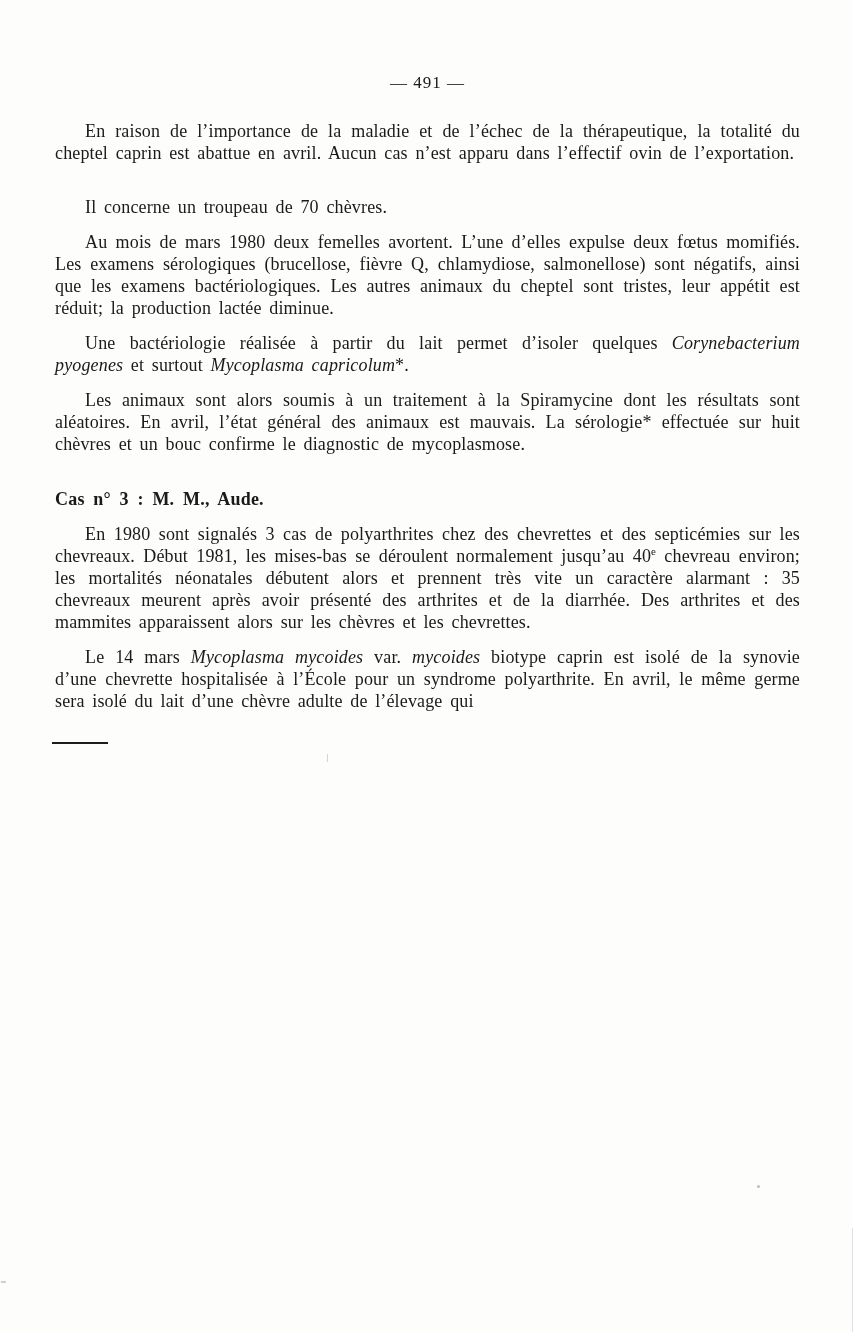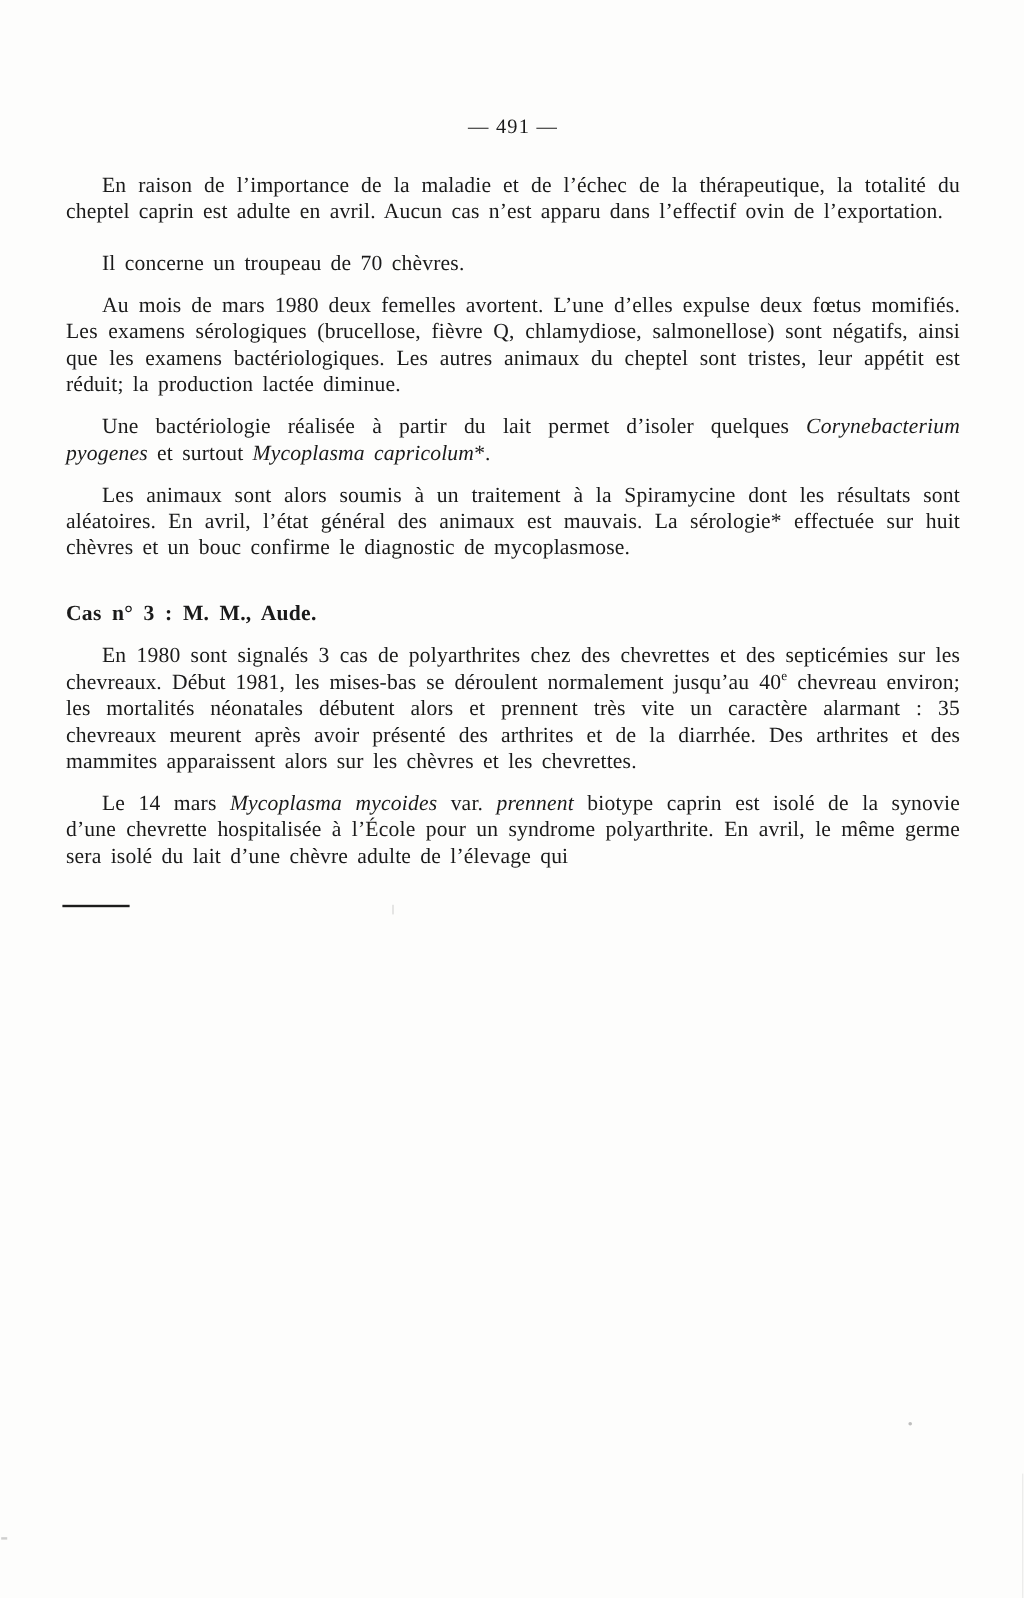--- a/index.html
+++ b/index.html
@@ -12,41 +12,41 @@
     width: 853px;
     height: 1332px;
     background: #fdfdfc;
     overflow: hidden;
     font-family: "Liberation Serif", "DejaVu Serif", serif;
     color: #1a1a1a;
   }
   .content {
     position: absolute;
     left: 55px;
-    top: 95px;
+    top: 72px;
     width: 745px;
   }
   .pagenum {
     text-align: center;
     font-size: 17px;
     line-height: 22px;
     letter-spacing: 1px;
     margin: 0;
   }
   p.para {
     margin: 13px 0 0 0;
     font-size: 18px;
     line-height: 22px;
     text-align: justify;
     text-indent: 30px;
     letter-spacing: 0.15px;
     word-spacing: 3px;
   }
   p.para.p-intro { margin-top: 26px; }
-  p.para.after-h { margin-top: 21px; }
+  p.para.after-h { margin-top: 32px; }
   h2.case-heading {
     margin: 33px 0 0 0;
     font-size: 18px;
     line-height: 22px;
     font-weight: bold;
     letter-spacing: 0.2px;
     word-spacing: 4px;
     text-indent: 0;
   }
   .para i { font-style: italic; }
@@ -87,39 +87,39 @@
   }
 </style>
 </head>
 <body>
 
 <div class="page">
   <div class="content">
 
     <div class="pagenum">— 491 —</div>
 
-    <p class="para p-intro">En raison de l’importance de la maladie et de l’échec de la thérapeutique, la totalité du cheptel caprin est adulte en avril. Aucun cas n’est apparu dans l’effectif ovin de l’exportation.</p>
+    <p class="para p-intro">En raison de l’importance de la maladie et de l’échec de la thérapeutique, la totalité du cheptel caprin est abattue en avril. Aucun cas n’est apparu dans l’effectif ovin de l’exportation.</p>
 
 
     <p class="para after-h">Il concerne un troupeau de 70 chèvres.</p>
 
     <p class="para">Au mois de mars 1980 deux femelles avortent. L’une d’elles expulse deux fœtus momifiés. Les examens sérologiques (brucellose, fièvre Q, chlamydiose, salmonellose) sont négatifs, ainsi que les examens bactériologiques. Les autres animaux du cheptel sont tristes, leur appétit est réduit; la production lactée diminue.</p>
 
     <p class="para"><span>Une bactériologie réalisée à partir du lait permet d’isoler quelques </span><i>Corynebacterium pyogenes</i><span> et surtout </span><i>Mycoplasma capricolum</i><span>*.</span></p>
 
     <p class="para">Les animaux sont alors soumis à un traitement à la Spiramycine dont les résultats sont aléatoires. En avril, l’état général des animaux est mauvais. La sérologie* effectuée sur huit chèvres et un bouc confirme le diagnostic de mycoplasmose.</p>
 
 
 
     <h2 class="case-heading">Cas n° 3 : M. M., Aude.</h2>
 
 
     <p class="para"><span>En 1980 sont signalés 3 cas de polyarthrites chez des chevrettes et des septicémies sur les chevreaux. Début 1981, les mises-bas se déroulent normalement jusqu’au 40</span><sup>e</sup><span> chevreau environ; les mortalités néonatales débutent alors et prennent très vite un caractère alarmant : 35 chevreaux meurent après avoir présenté des arthrites et de la diarrhée. Des arthrites et des mammites apparaissent alors sur les chèvres et les chevrettes.</span></p>
 
-    <p class="para"><span>Le 14 mars </span><i>Mycoplasma mycoides</i><span> var. </span><i>prennent</i><span> biotype caprin est isolé de la synovie d’une chevrette hospitalisée à l’École pour un syndrome polyarthrite. En avril, le même germe sera isolé du lait d’une chèvre adulte de l’élevage qui</span></p>
+    <p class="para"><span>Le 14 mars </span><i>Mycoplasma mycoides</i><span> var. </span><i>mycoides</i><span> biotype caprin est isolé de la synovie d’une chevrette hospitalisée à l’École pour un syndrome polyarthrite. En avril, le même germe sera isolé du lait d’une chèvre adulte de l’élevage qui</span></p>
 
     <div class="footnote-area">
       <div class="footnote-rule"></div>
     </div>
 
   </div>
 
   <div class="artifact dot1"></div>
   <div class="artifact tick1"></div>
   <div class="artifact dash1"></div>

